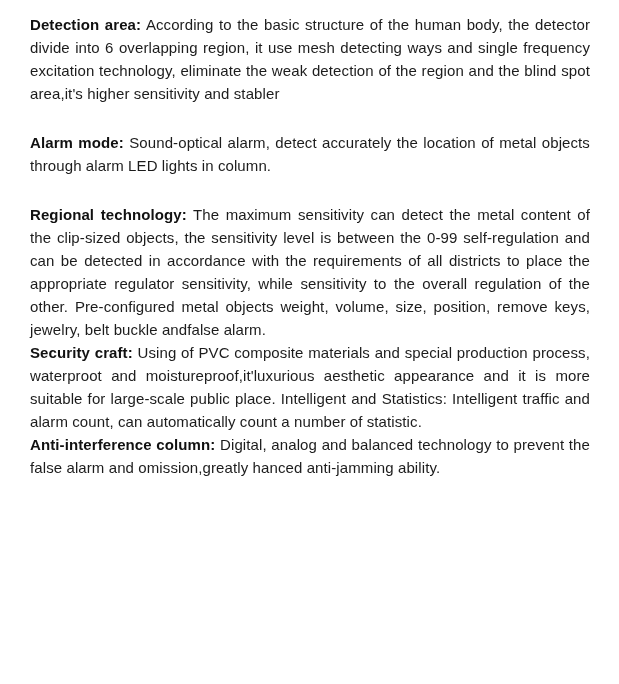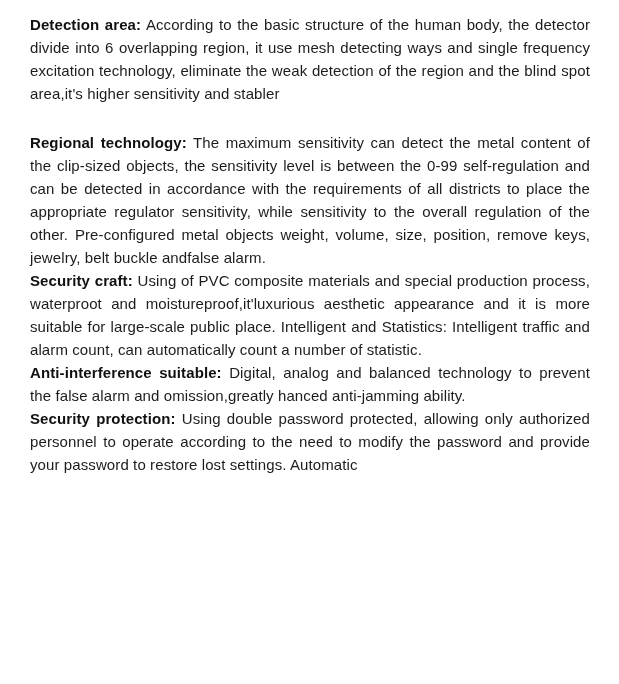--- a/index.html
+++ b/index.html
@@ -38,34 +38,34 @@
 </head>
 <body>
 
 <div class="doc">
 
   <p class="gap-after">
     <strong>Detection area:</strong>
     <span>According to the basic structure of the human body, the detector divide into 6 overlapping region, it use mesh detecting ways and single frequency excitation technology, eliminate the weak detection of the region and the blind spot area,it's higher sensitivity and stabler</span>
   </p>
 
+  <p class="gap-after">
+    <strong>Alarm mode:</strong>
+    <span>Sound-optical alarm, detect accurately the location of metal objects through alarm LED lights in column.</span>
+  </p>
 
   <p>
     <strong>Regional technology:</strong>
     <span>The maximum sensitivity can detect the metal content of the  clip-sized objects, the sensitivity level is between the 0-99 self-regulation and can be detected in accordance with the requirements of all districts to place the appropriate regulator sensitivity, while sensitivity to the overall regulation of the other. Pre-configured metal objects weight, volume, size, position, remove keys, jewelry, belt buckle andfalse alarm.</span>
   </p>
 
   <p>
     <strong>Security craft:</strong>
     <span>Using of PVC composite materials and special production process, waterproot and moistureproof,it'luxurious aesthetic appearance and  it is more suitable for large-scale public place. Intelligent and Statistics: Intelligent traffic and alarm count, can automatically count a number of statistic.</span>
   </p>
 
   <p>
-    <strong>Anti-interference suitable:</strong>
+    <strong>Anti-interference column:</strong>
     <span>Digital, analog and balanced technology to prevent the false alarm and omission,greatly hanced anti-jamming ability.</span>
   </p>
 
-  <p>
-    <strong>Security protection:</strong>
-    <span>Using double password protected, allowing only authorized personnel to operate according to the need to modify the password and provide your password to restore lost settings. Automatic</span>
-  </p>
 
 </div>
 
 </body></html>

